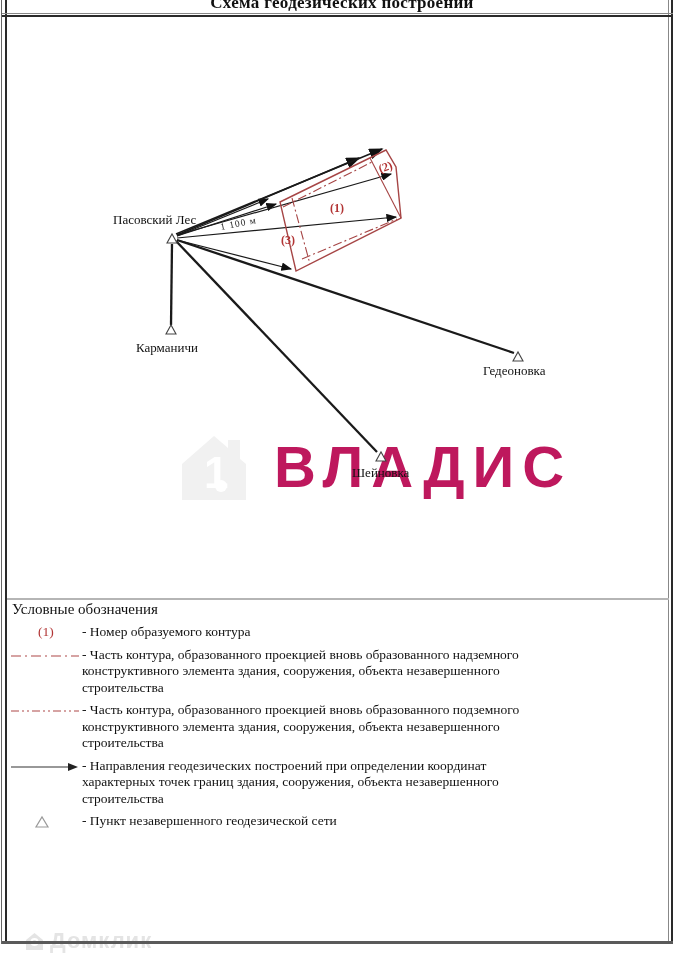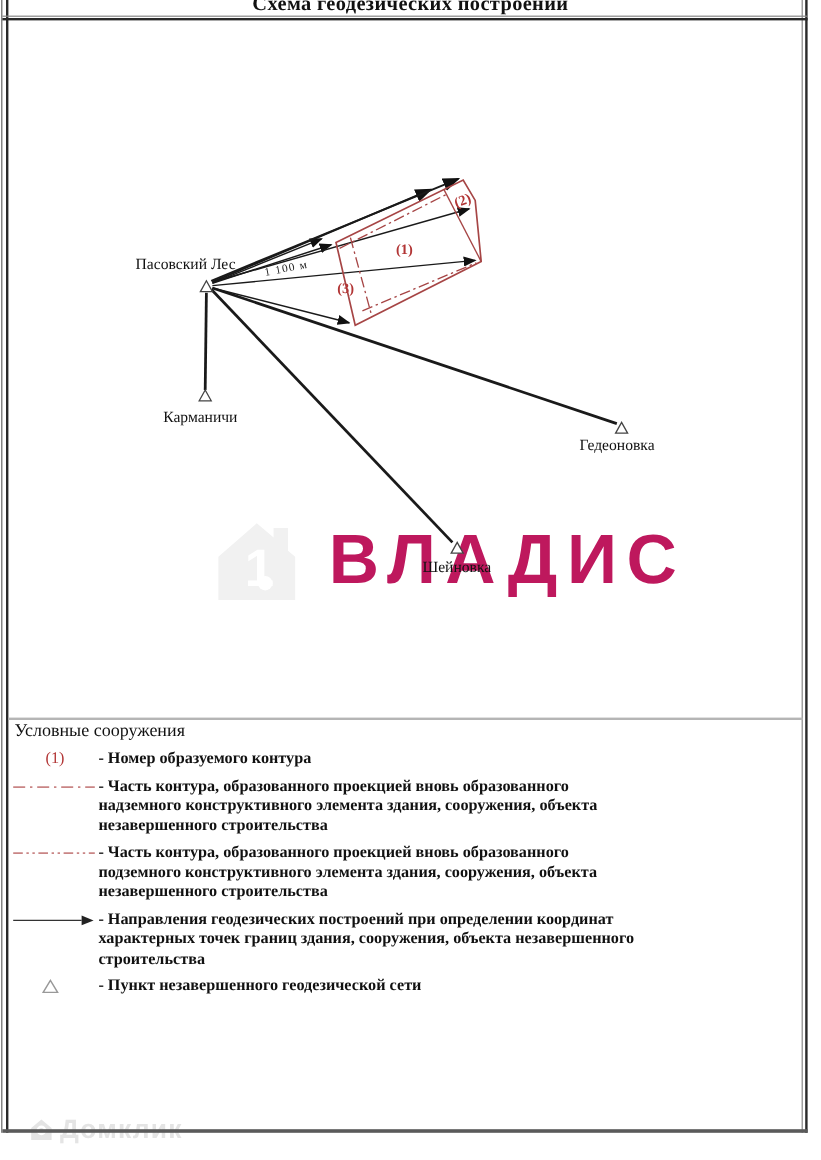--- a/index.html
+++ b/index.html
@@ -42,21 +42,21 @@
   .st-label{font-size:13px;fill:#111;}
   .red-label{font-size:12px;font-weight:600;fill:#b23535;}
   .dist-label{font-size:9.5px;fill:#222;letter-spacing:1px;}
 
   
   .legend{position:absolute;left:9px;top:600px;width:648px;z-index:2;}
   .legend-title{font-size:15px;line-height:18px;margin:0 0 6px 3px;}
   .lg-item{display:flex;align-items:flex-start;margin-bottom:6px;}
   .lg-sym{width:73px;flex:none;padding-top:1px;}
   .lg-sym.txtsym{font-size:13.5px;color:#b23535;padding-left:29px;box-sizing:border-box;padding-top:0;}
-  .lg-txt{width:452px;font-size:13.5px;line-height:16.5px;font-weight:bold;}
+  .lg-txt{width:452px;font-size:13.5px;line-height:16.5px;}
 </style>
 </head>
 <body>
 
 <div class="page">
 
   <div class="wm-center">
     <svg width="76" height="74" viewBox="0 0 76 74">
       <path d="M6 34 L38 6 L52 18 L52 10 L64 10 L64 29 L70 34 L70 70 L6 70 Z" fill="#f1f1f1"></path>
       <text x="28" y="58" font-family="Liberation Sans,sans-serif" font-size="44" font-weight="bold" fill="#ffffff">1</text>
@@ -109,21 +109,21 @@
     <text class="st-label" x="352" y="477">Шейновка</text>
 
     <text class="red-label" x="330" y="212">(1)</text>
     <text class="red-label" x="378" y="171" transform="rotate(-20 385 166)">(2)</text>
     <text class="red-label" x="281" y="244">(3)</text>
 
     <text class="dist-label" x="221" y="230" transform="rotate(-11 221 230)">1 100 м</text>
   </svg>
 
   <div class="legend">
-    <p class="legend-title">Условные сооружения</p>
+    <p class="legend-title">Условные обозначения</p>
 
     <div class="lg-item">
       <div class="lg-sym txtsym">(1)</div>
       <div class="lg-txt">- Номер образуемого контура</div>
     </div>
 
 
     <div class="lg-item">
       <div class="lg-sym">
         <svg width="73" height="16">

